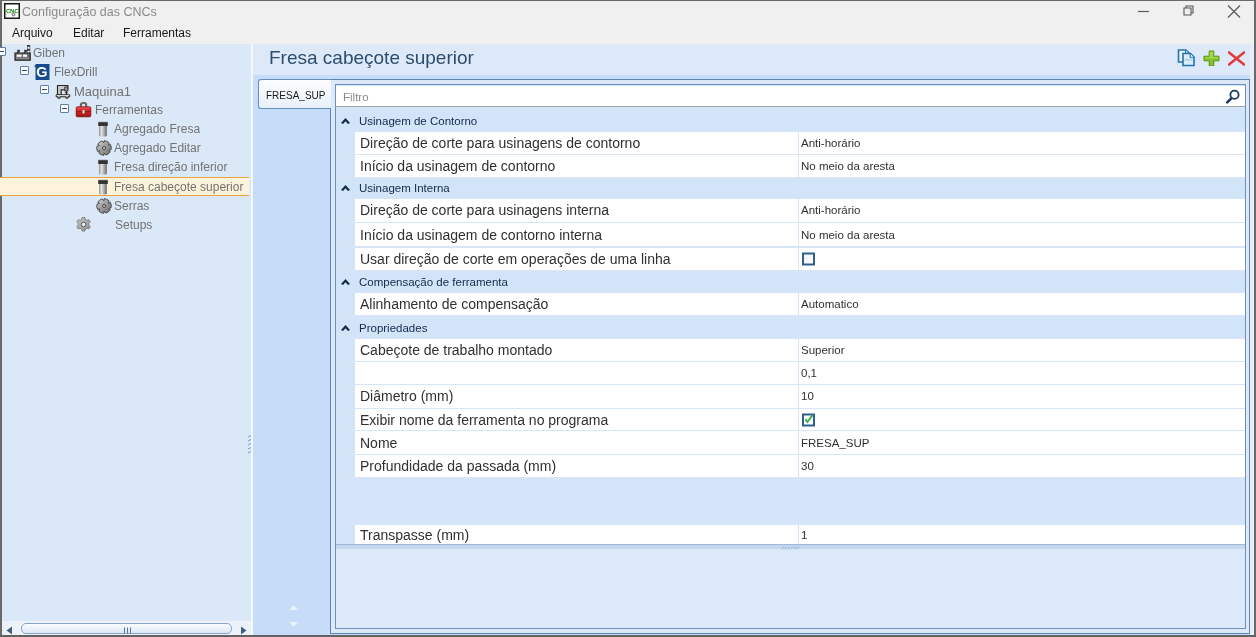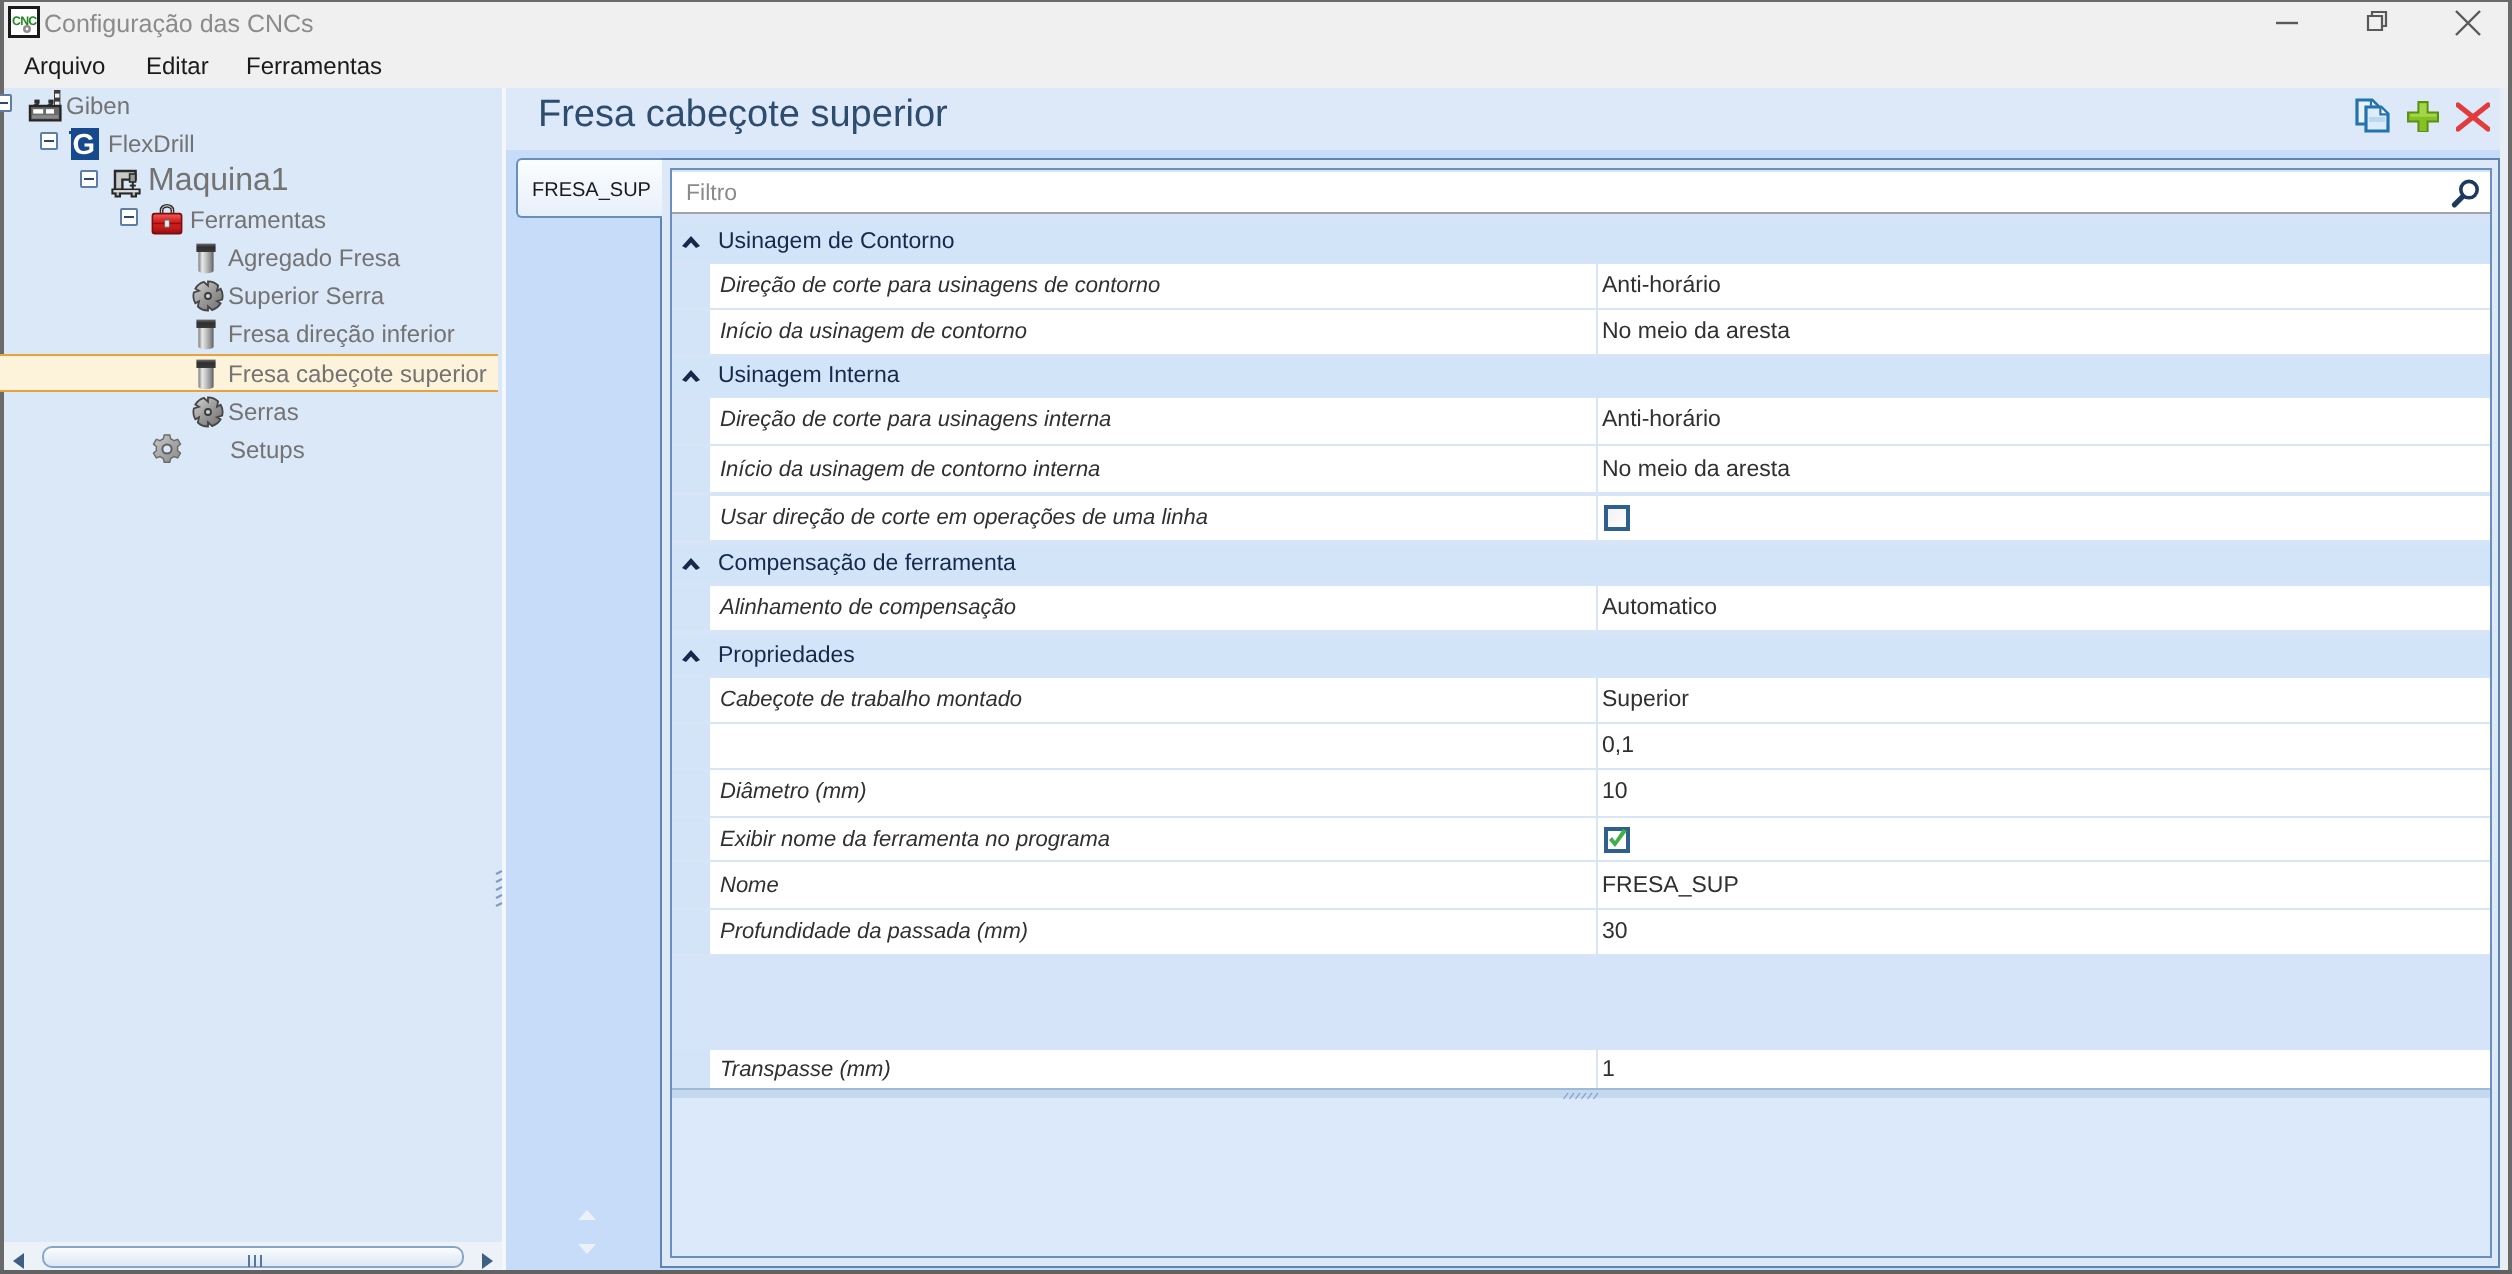--- a/index.html
+++ b/index.html
@@ -46,21 +46,21 @@
 
 #innerpanel { left:335px; top:84px; width:911px; height:545px; background:#d5e4f8; border:1px solid #6b8fbe; }
 #filter { left:336px; top:85.5px; width:909px; height:21.5px; background:#fff; border-bottom:1px solid #a3a3a3; }
 #filtertext { left:7px; top:5px; font-size:11.5px; color:#8a8a8a; }
 
 
 .cat { position:absolute; left:336px; width:909px; background:#d2e4f8; }
 .cattext { position:absolute; left:23px; top:50%; transform:translateY(-50%); font-size:11.5px; color:#15294a; white-space:nowrap; }
 .prow { position:absolute; left:336px; width:909px; background:#d3e4f8; border-bottom:1px solid #d8e5f5; }
 .pcell { position:absolute; left:19px; right:0; top:0; bottom:0; background:#fff; }
-.plabel { position:absolute; left:24px; top:50%; transform:translateY(-50%); font-size:11px; color:#303030; white-space:nowrap;font-style:italic; }
+.plabel { position:absolute; left:24px; top:50%; transform:translateY(-50%); font-size:14px; color:#303030; white-space:nowrap; }
 .pvalue { position:absolute; left:465px; top:50%; transform:translateY(-50%); font-size:11.5px; color:#303030; white-space:nowrap; }
 .pdivider { position:absolute; left:462px; top:0; bottom:0; width:1px; background:#d8e5f5; }
 .chev { position:absolute; left:5px; top:50%; transform:translateY(-50%); width:9px; height:6px; }
 
 
 .cbx { position:absolute; left:466px; top:50%; transform:translateY(-50%); width:13px; height:13px; border:2px solid #2e5f8f; background:linear-gradient(135deg,#f2f2f2,#fdfdfd); }
 
 
 #hsplit { left:336px; top:544px; width:909px; height:5px; background:#c4d8ee; border-top:1.5px solid #9fb9da; }
 #lowerarea { left:336px; top:549px; width:909px; height:78.5px; background:#dbe9fa; }
@@ -108,21 +108,21 @@
   <div class="abs" style="left:54px;top:71.65px;transform:translateY(-50%);font-size:12px;color:#737373;white-space:nowrap;">FlexDrill</div>
   <div class="expbox abs" style="left:40px;top:85.3px;"></div>
   <div class="abs" style="left:55px;top:82.8px;line-height:0;"><svg width="16" height="16" viewBox="0 0 16 16">
 <path d="M2.5 12 V2.5 H12.8 V6.8 H6.2 V12 Z" fill="#c9c9c9" stroke="#2a2a2a" stroke-width="1.2"></path>
 <rect x="9.8" y="4" width="3" height="4" fill="#9a9a9a" stroke="#2a2a2a" stroke-width="0.8"></rect>
 <rect x="10.9" y="8" width="1" height="4" fill="#2a2a2a"></rect>
 <rect x="9.9" y="9.3" width="3" height="1" fill="#2a2a2a"></rect>
 <path d="M1.2 11.8 H14.8 V13.8 H13 V15.2 H10.8 V13.8 H5 V15.2 H2.8 V13.8 H1.2 Z" fill="#b5b5b5" stroke="#262626" stroke-width="1"></path>
 <rect x="1.8" y="12.1" width="12.4" height="0.8" fill="#e8e8e8"></rect>
 </svg></div>
-  <div class="abs" style="left:74px;top:90.8px;transform:translateY(-50%);font-size:16px;color:#737373;white-space:nowrap;">Maquina1</div>
+  <div class="abs" style="left:74px;top:90.8px;transform:translateY(-50%);font-size:13px;color:#737373;white-space:nowrap;">Maquina1</div>
   <div class="expbox abs" style="left:60px;top:104.44999999999999px;"></div>
   <div class="abs" style="left:75px;top:101.44999999999999px;line-height:0;"><svg width="17" height="17" viewBox="0 0 17 17">
 <path d="M5.8 6 v-1.9 a2.7 2.2 0 0 1 5.4 0 V6" fill="none" stroke="#2e2e2e" stroke-width="1.9"></path>
 <path d="M5.8 6 v-1.9 a2.7 2.2 0 0 1 5.4 0 V6" fill="none" stroke="#e8e8e8" stroke-width="0.5"></path>
 <defs>
             <linearGradient id="tbg" x1="0" y1="0" x2="0" y2="1">
 <stop offset="0" stop-color="#f26060"></stop>
               <stop offset="0.35" stop-color="#d92525"></stop>
 <stop offset="0.75" stop-color="#c01818"></stop>
               <stop offset="1" stop-color="#8f1010"></stop>
@@ -156,21 +156,21 @@
 <defs>
             <linearGradient id="swb" x1="0" y1="0" x2="1" y2="1">
 <stop offset="0" stop-color="#d5d5d5"></stop>
               <stop offset="0.5" stop-color="#9a9a9a"></stop>
 <stop offset="1" stop-color="#6f6f6f"></stop>
             </linearGradient>
           </defs>
 <path d="M8.00 0.70 A 7.3 7.3 0 0 1 13.07 2.75 L 12.50 5.40 L 14.32 4.35 A 7.3 7.3 0 0 1 15.08 9.77 L 12.50 10.60 L 14.32 11.65 A 7.3 7.3 0 0 1 10.01 15.02 L 8.00 13.20 L 8.00 15.30 A 7.3 7.3 0 0 1 2.93 13.25 L 3.50 10.60 L 1.68 11.65 A 7.3 7.3 0 0 1 0.92 6.23 L 3.50 5.40 L 1.68 4.35 A 7.3 7.3 0 0 1 5.99 0.98 L 8.00 2.80 L 8.00 0.70 Z" fill="url(#swb)" stroke="#454545" stroke-width="0.9"></path>
 <circle cx="8" cy="8" r="1.5" fill="#cfcfcf" stroke="#3a3a3a" stroke-width="0.9"></circle>
 </svg></div>
-  <div class="abs" style="left:114px;top:148.25px;transform:translateY(-50%);font-size:12px;color:#737373;white-space:nowrap;">Superior Serra</div>
+  <div class="abs" style="left:114px;top:148.25px;transform:translateY(-50%);font-size:12px;color:#737373;white-space:nowrap;">Agregado Editar</div>
   <div class="abs" style="left:97px;top:159.39999999999998px;line-height:0;"><svg width="12" height="16" viewBox="0 0 12 16">
 <defs>
             <linearGradient id="drb" x1="0" y1="0" x2="1" y2="0">
 <stop offset="0" stop-color="#7c7c7c"></stop>
               <stop offset="0.25" stop-color="#e9e9e9"></stop>
 <stop offset="0.5" stop-color="#c4c4c4"></stop>
               <stop offset="0.8" stop-color="#8f8f8f"></stop>
 <stop offset="1" stop-color="#5f5f5f"></stop>
             </linearGradient>
 <linearGradient id="drc" x1="0" y1="0" x2="0" y2="1">

